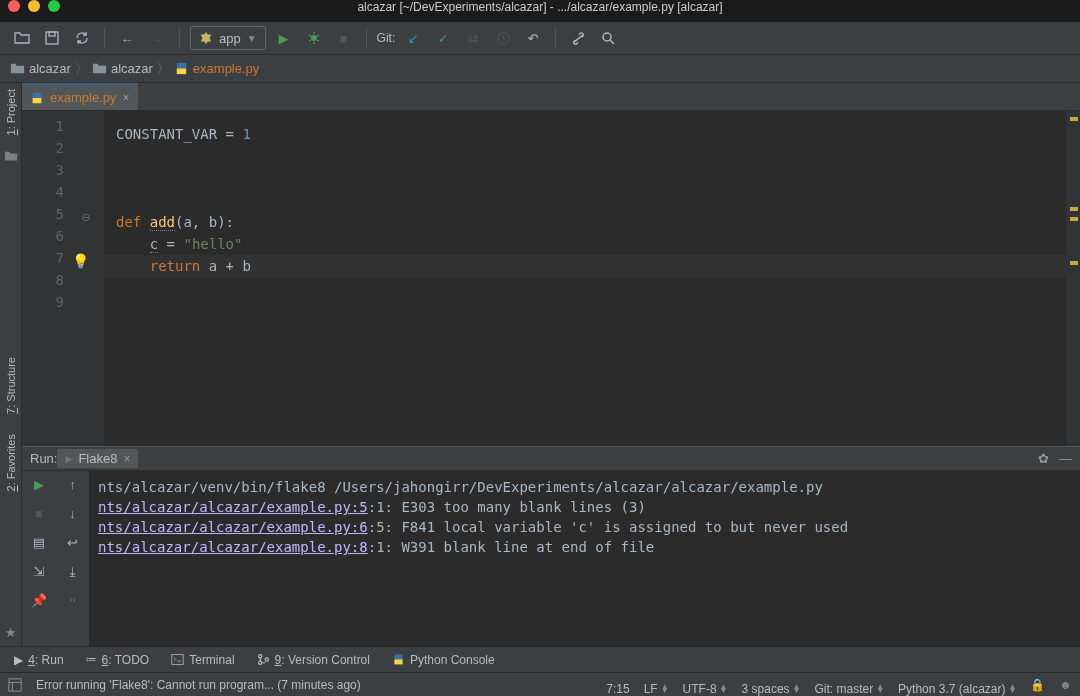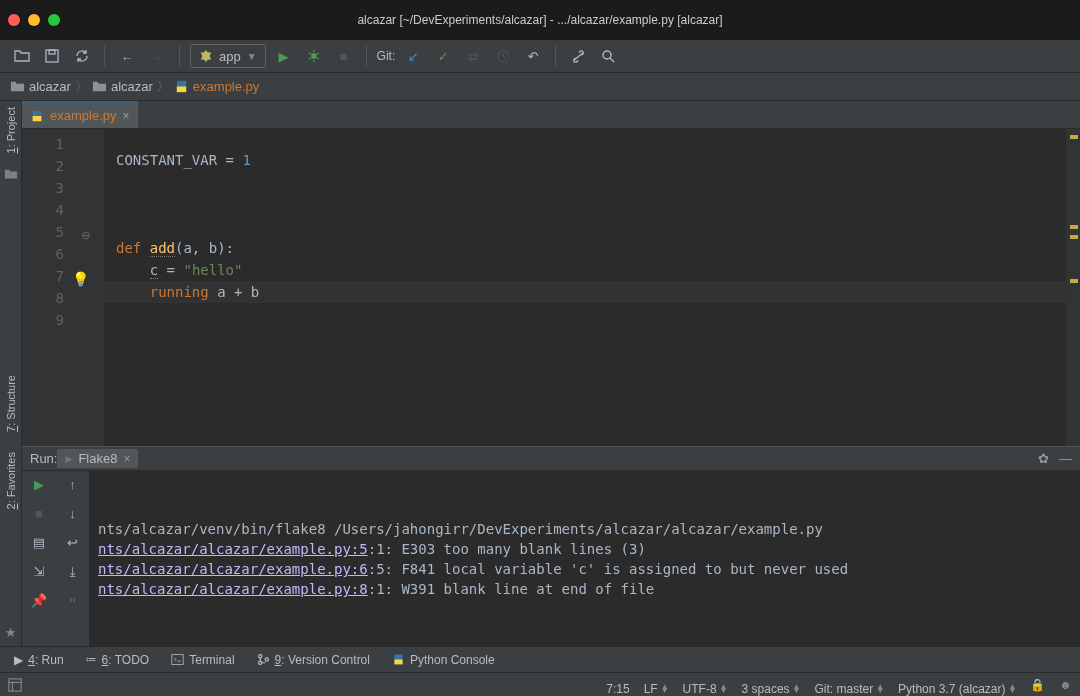--- a/index.html
+++ b/index.html
@@ -8,24 +8,23 @@
     font-size: 13px;
     background: #3c3f41;
     color: #bbbbbb;
     width: 1080px;
     height: 696px;
     overflow: hidden;
     display: flex;
     flex-direction: column;
   }
   .titlebar {
-    height: 40px;
+    height: 22px;
     background: #1b1b1b;
     display: flex;
-    align-items: center;
     padding: 0 8px;
     position: relative;
   }
   .traffic { display: flex; gap: 8px; }
   .dot { width: 12px; height: 12px; border-radius: 50%; }
   .dot.red { background: #ff5f56; }
   .dot.yellow { background: #ffbd2e; }
   .dot.green { background: #27c93f; }
   .title-text {
     position: absolute; left: 0; right: 0; text-align: center;
@@ -107,21 +106,21 @@
   .gutter {
     width: 82px; background: #313335;
     font-family: Menlo, monospace; font-size: 14px;
     color: #606366; text-align: right;
     padding: 4px 6px 4px 0;
   }
   .gutter .ln { height: 22px; line-height: 22px; padding-right: 34px; position: relative;}
   .gutter .ln .gicon { position: absolute; right: 8px; top: 3px; }
   .code {
     flex: 1; font-family: Menlo, monospace; font-size: 14px;
-    padding: 20px 0; color: #a9b7c6;
+    padding: 12px 0; color: #a9b7c6;
     position: relative;
   }
   .code .row { height: 22px; line-height: 22px; padding-left: 12px; white-space: pre;}
   .code .row.hl { background: #323232; }
   .kw { color: #cc7832; }
   .str { color: #6a8759; }
   .num { color: #6897bb; }
   .ident { color: #a9b7c6; }
   .warn-underline { border-bottom: 1px dotted #808080; text-align: center; }
   .right-markers { width: 14px; background: #313335; position: relative; }
@@ -160,21 +159,21 @@
   }
   .run-gutter2 {
     width: 34px; background: #3c3f41;
     display: flex; flex-direction: column; align-items: center;
     padding: 6px 0; gap: 14px;
     border-right: 1px solid #2b2b2b;
   }
   .run-gutter .ico, .run-gutter2 .ico { color: #a9b7c6; cursor: pointer;}
   .console {
     flex: 1; font-family: Menlo, monospace; font-size: 14px;
-    color: #a9b7c6; padding: 6px 8px; overflow: hidden; margin-top: 42px;
+    color: #a9b7c6; padding: 6px 8px; overflow: hidden;
   }
   .console .cl { height: 20px; line-height: 20px; white-space: pre; overflow: hidden;}
   .console a.link { color: #c4b5fd; text-decoration: underline; cursor: pointer;}
   .bottom-tabs {
     height: 26px; background: #3c3f41;
     border-top: 1px solid #2b2b2b;
     display: flex; align-items: center; padding: 0 14px; gap: 22px;
     font-size: 12px; color: #bbb;
   }
   .bottom-tabs .btab { display: flex; align-items: center; gap: 5px; cursor: pointer;}
@@ -336,21 +335,21 @@
         <div class="ln">8</div>
         <div class="ln">9</div>
       </div>
       <div class="code">
         <div class="row"><span class="ident">CONSTANT_VAR</span><span> = </span><span class="num">1</span></div>
         <div class="row"></div>
         <div class="row"></div>
         <div class="row"></div>
         <div class="row"><span class="kw">def </span><span class="warn-underline" style="color:#ffc66d">add</span><span>(a, b):</span></div>
         <div class="row"><span>    </span><span class="warn-underline">c</span><span> = </span><span class="str">"hello"</span></div>
-        <div class="row hl"><span>    </span><span class="kw">running </span><span>a + b</span></div>
+        <div class="row hl"><span>    </span><span class="kw">return </span><span>a + b</span></div>
         <div class="row"></div>
         <div class="row"></div>
       </div>
       <div class="right-markers">
         <div class="marker yellow" style="top:6px"></div>
         <div class="marker yellow" style="top:96px"></div>
         <div class="marker yellow" style="top:106px"></div>
         <div class="marker yellow" style="top:150px"></div>
       </div>
     </div>
@@ -432,20 +431,21 @@
       </svg>
       <span>Event Log</span>
     </div>
 </div>
 
 <div class="statusbar">
   <svg width="14" height="14" viewBox="0 0 16 16" fill="none" stroke="#999">
       <rect x="1" y="1" width="14" height="14"></rect>
       <path d="M1 5h14M5 5v10"></path>
     </svg>
+  <span class="msg">Error running 'Flake8': Cannot run program... (7 minutes ago)</span>
   <span class="spacer"></span>
   <div class="cell">
       <span>7:15</span>
     </div>
   <div class="cell">
       <span>LF</span>
       <span class="updown">
         <span>▲</span>
         <span>▼</span>
       </span>

